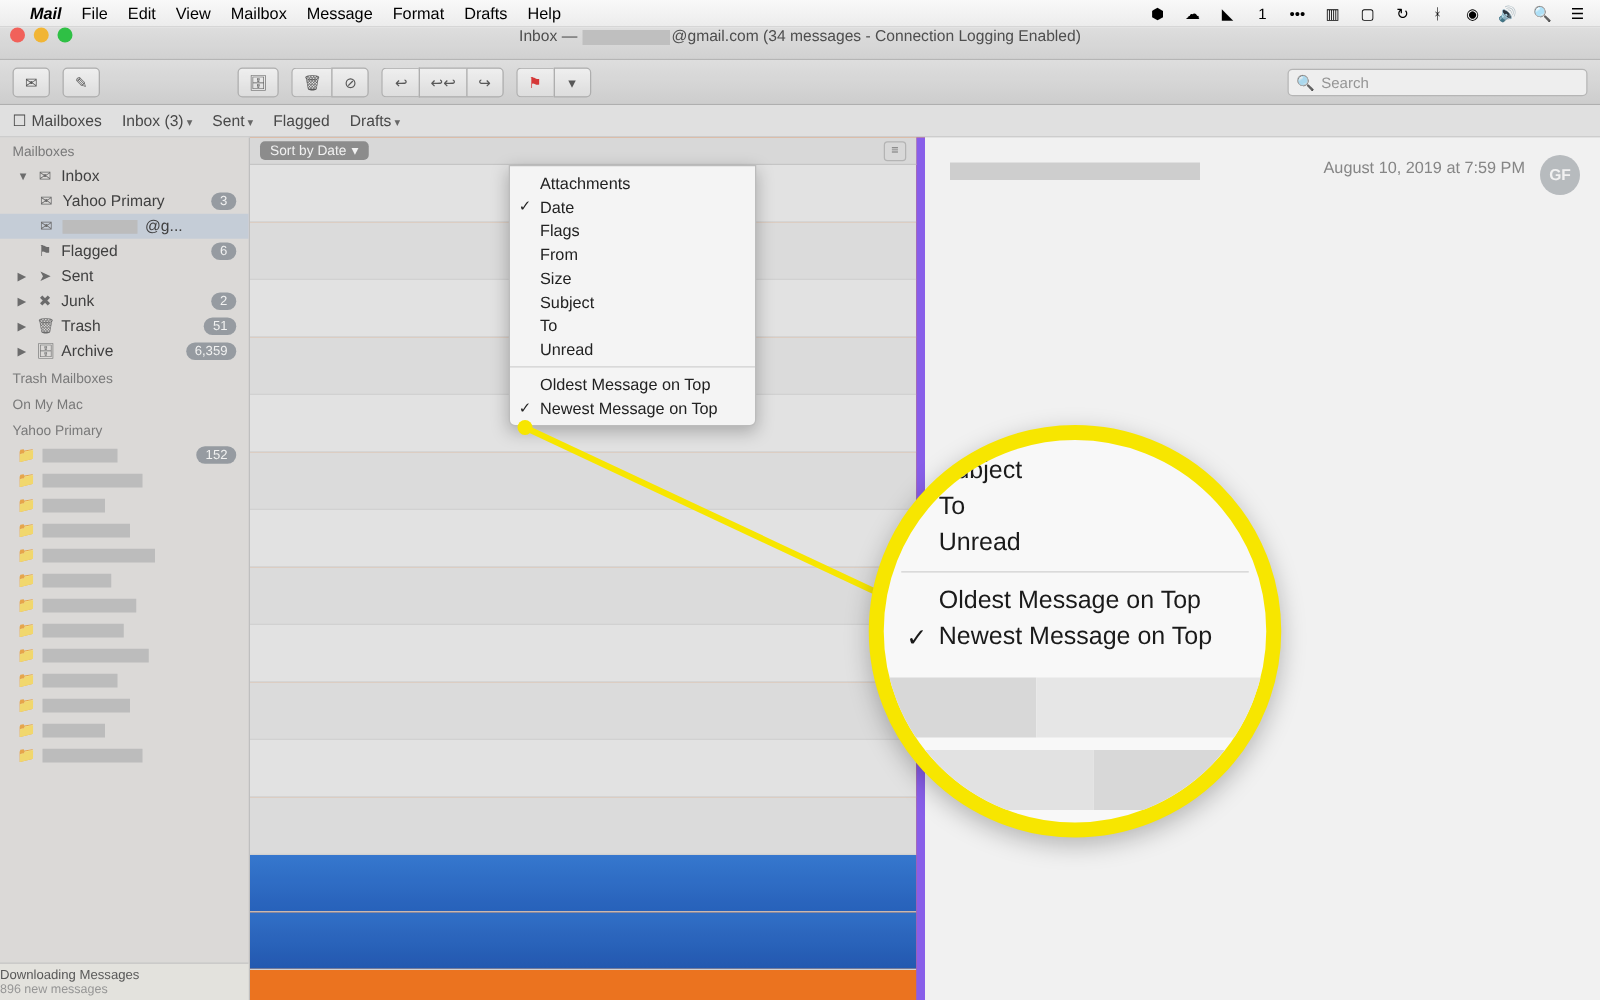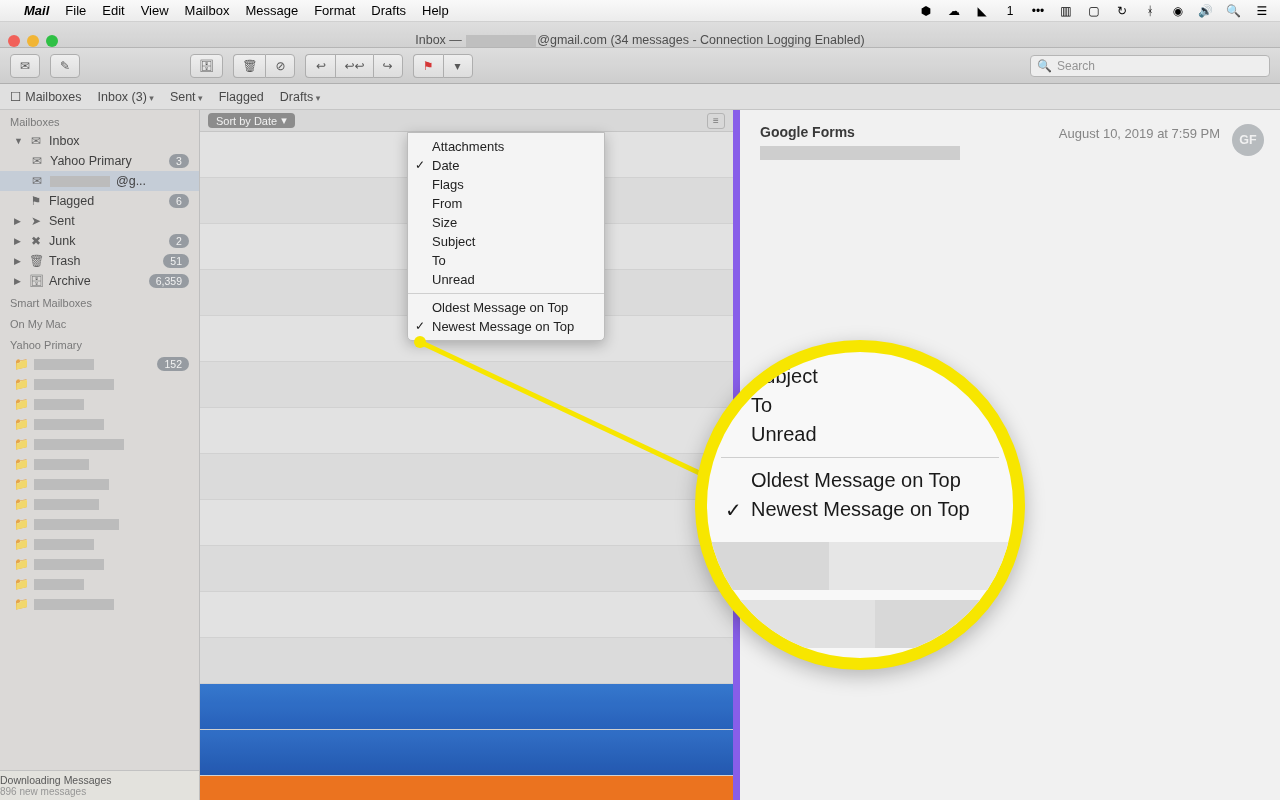--- a/index.html
+++ b/index.html
@@ -8,21 +8,21 @@
 
 .menubar { height: 22px; background: linear-gradient(#f9f9f9,#ececec); display: flex; align-items: center; padding: 0 10px; font-size: 13px; border-bottom: 1px solid #d0d0d0; }
 .menubar .apple { margin-right: 14px; }
 .menubar .menu-item { margin-right: 16px; cursor: default; }
 .menubar .app-name { font-weight: 600; font-style: italic; }
 .menubar .right { margin-left: auto; display: flex; align-items: center; gap: 12px; }
 .menubar .status-icon { width: 16px; height: 16px; display:inline-flex; align-items:center; justify-content:center; font-size:12px; }
 
 
 .window { position: absolute; top: 22px; left: 0; right: 0; bottom: 0; background: #f3f3f3; display:flex; flex-direction:column; }
-.titlebar { height: 26px; display:flex; align-items:flex-end; padding: 0 8px; background: linear-gradient(#eaeaea,#dcdcdc); border-bottom:1px solid #bdbdbd; position:relative;}
+.titlebar { height: 26px; display:flex; align-items:flex-start; padding: 0 8px; background: linear-gradient(#eaeaea,#dcdcdc); border-bottom:1px solid #bdbdbd; position:relative;}
 .traffic { display:flex; gap:7px; }
 .traffic span { width:12px; height:12px; border-radius:50%; display:inline-block; }
 .tl-close{background:#ff5f57;} .tl-min{background:#ffbd2e;} .tl-max{background:#28c940;}
 .title-text { position:absolute; left:0; right:0; text-align:center; font-size:12.5px; color:#4a4a4a; }
 .title-text .redact { display:inline-block; width:70px; height:12px; background:#c8c8c8; vertical-align:middle; margin:0 1px;}
 
 .toolbar { height: 36px; background: linear-gradient(#eaeaea,#d8d8d8); border-bottom:1px solid #b6b6b6; display:flex; align-items:center; padding: 0 10px; gap:10px; }
 .tbtn { height:24px; min-width:30px; border:1px solid #b5b5b5; border-radius:4px; background:linear-gradient(#fdfdfd,#e9e9e9); display:inline-flex; align-items:center; justify-content:center; font-size:12px; color:#555; padding:0 8px;}
 .tbtn-group { display:flex; }
 .tbtn-group .tbtn { border-radius:0; border-right:none;}
@@ -207,21 +207,21 @@
         <span>Trash</span>
         <span class="badge">51</span>
       </div>
       <div class="side-item">
         <span class="disclose">▶</span>
           <span class="side-icon">🗄</span>
         <span>Archive</span>
         <span class="badge">6,359</span>
       </div>
 
-      <div class="side-hd">Smart Mailboxes</div>
+      <div class="side-hd">Trash Mailboxes</div>
       <div class="side-hd">On My Mac</div>
       <div class="side-hd">Yahoo Primary</div>
 
       <div class="side-folders">
         <div class="side-item">
             <span class="side-icon">📁</span>
             <span class="redact" style="width:60px"></span>
             <span class="badge">152</span>
           </div>
         <div class="side-item">
@@ -314,21 +314,20 @@
         <div class="dd-item">Subject</div>
         <div class="dd-item">To</div>
         <div class="dd-item">Unread</div>
         <div class="dd-sep"></div>
         <div class="dd-item">Oldest Message on Top</div>
         <div class="dd-item check">Newest Message on Top</div>
       </div>
     </div>
 
     <div class="preview">
-      <div class="sender">Google Forms</div>
       <div class="date">August 10, 2019 at 7:59 PM</div>
       <div class="avatar">GF</div>
       <div style="margin-top:6px"><span class="redact" style="width:200px"></span></div>
     </div>
   </div>
 
   <div class="dim-overlay"></div>
 </div>
 
 <svg class="callout-line" width="1280" height="800">

